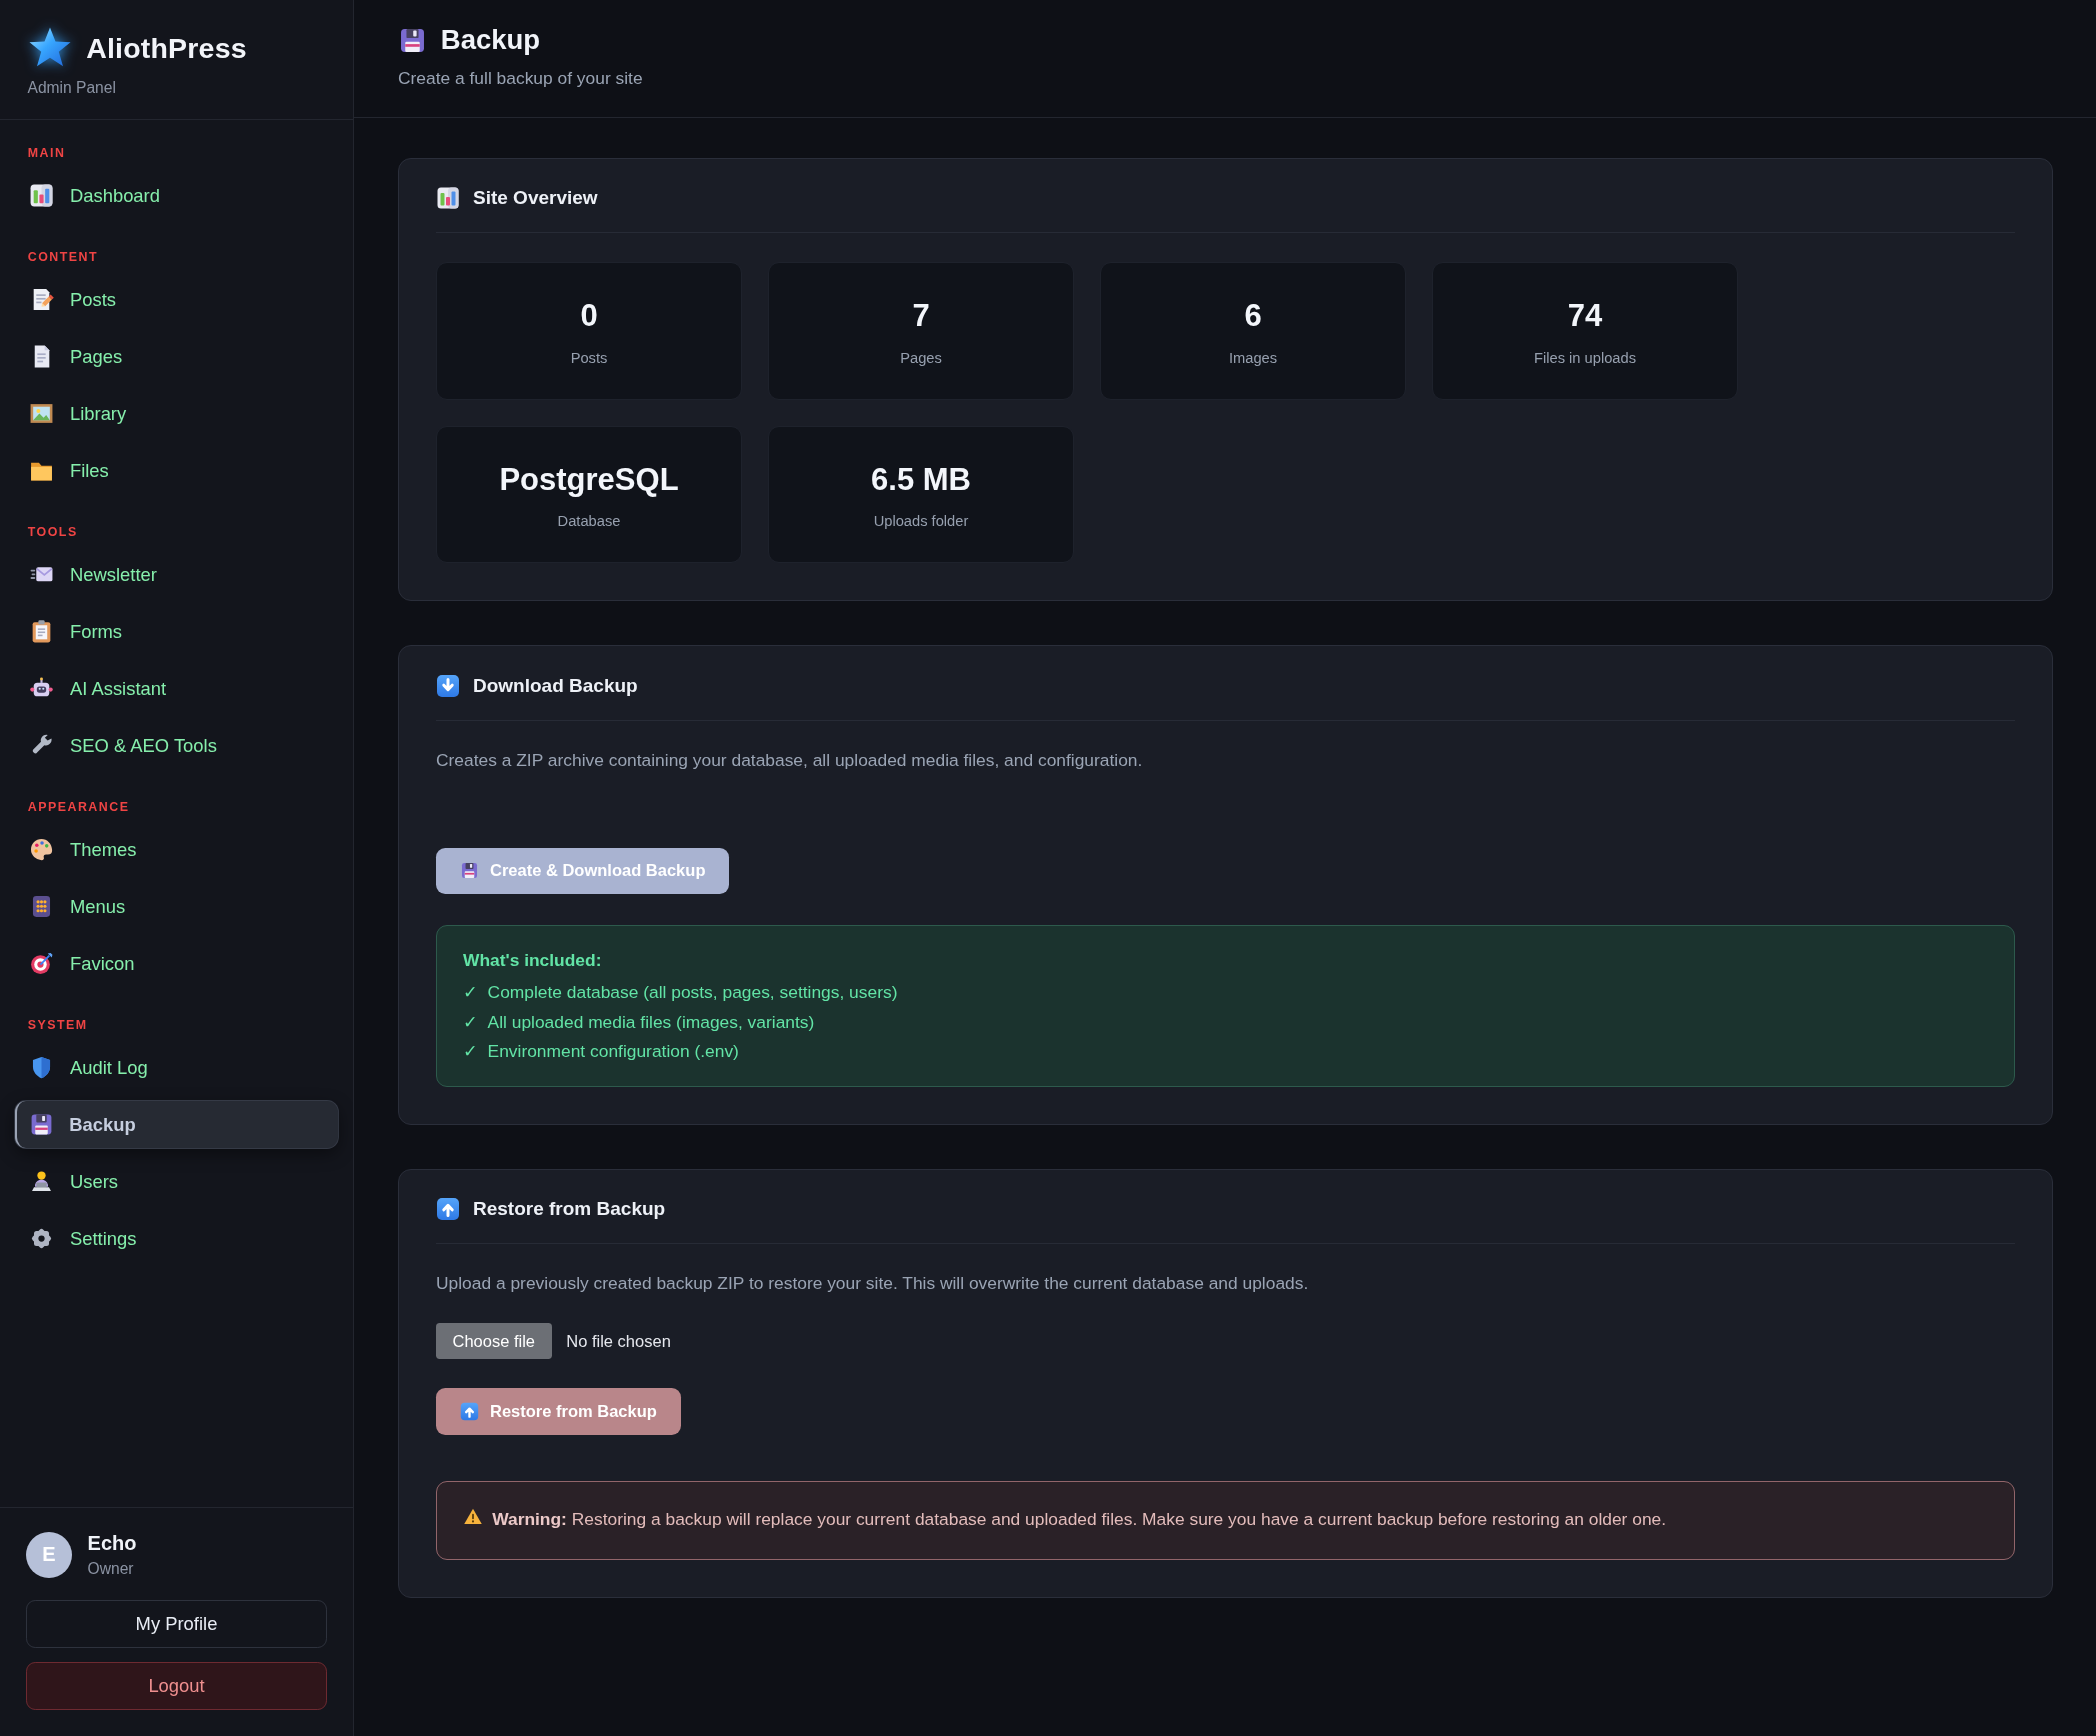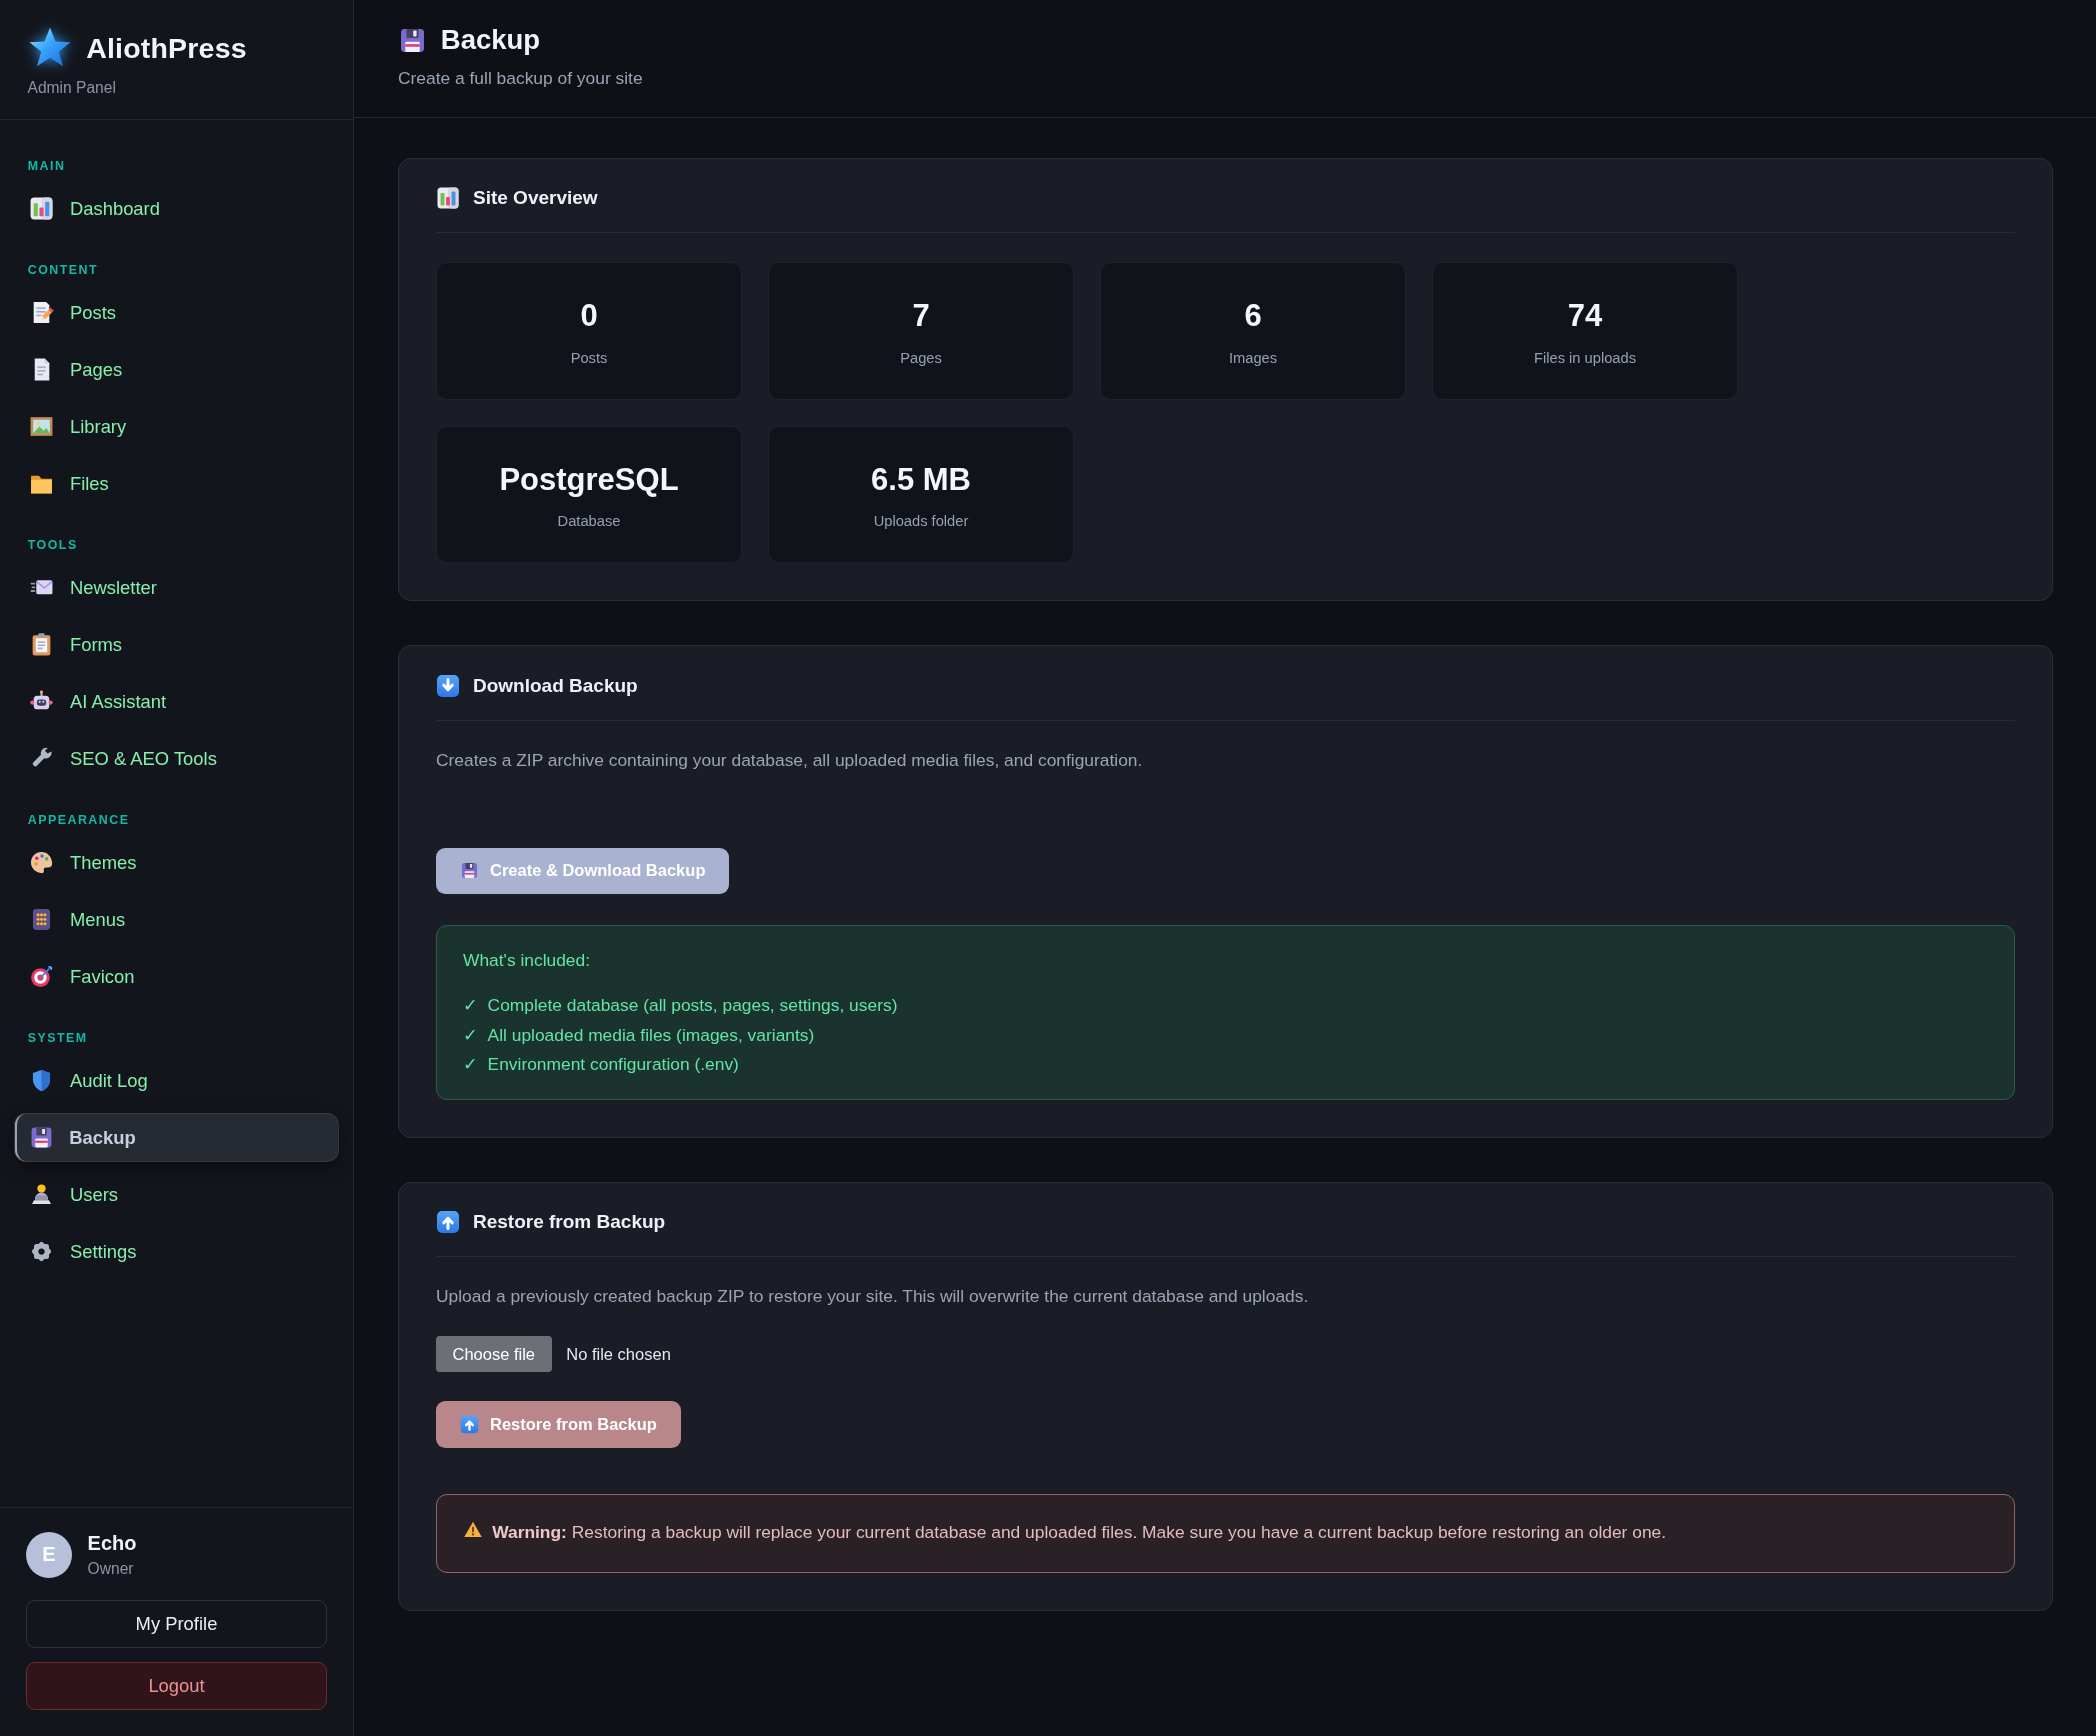--- a/index.html
+++ b/index.html
@@ -11,21 +11,21 @@
   }
   
   .sidebar { width:354px; flex:0 0 354px; background:#13151c; border-right:0.9px solid #23262f; display:flex; flex-direction:column; }
   .side-header { padding:26px 27.5px 22px; border-bottom:0.9px solid #23262f; }
   .logo-row { display:flex; align-items:center; gap:14.7px; }
   .logo-star svg { width:44px; height:44px; display:block; filter:drop-shadow(0 0 6.4px rgba(56,166,255,.85)); }
   .app-name { font-size:28.5px; font-weight:700; color:#f2f4f9; letter-spacing:0.2px; }
   .app-sub { margin-top:9.2px; font-size:15.6px; color:#8b93a3; }
   .nav { flex:1; padding:26px 14.7px 0; overflow:hidden; }
   .section { margin-bottom:31px; }
-  .section-label { font-size:12.4px; font-weight:700; letter-spacing:1.5px; color:#14b8a6; margin:13px 13px 12px; text-transform:uppercase; }
+  .section-label { font-size:12.4px; font-weight:700; letter-spacing:1.5px; color:#ef4444; margin:0 13px 12px; text-transform:uppercase; }
   .nav-item { display:flex; align-items:center; gap:15.6px; padding:11px 14.7px; border-radius:11px; font-size:18.4px; color:#86efac; margin-bottom:10px; cursor:pointer; }
   .nav-item .icon { width:25px; height:25px; flex:0 0 25px; }
   .nav-item .icon svg { width:25px; height:25px; display:block; }
   .nav-item.active { background:#262a33; border-left:2.8px solid #9aa3b4; padding-left:12px; box-shadow:0 0 0 0.9px #353a46, 0 5.5px 16.5px rgba(0,0,0,.45); color:#c6cedf; font-weight:600; }
   .side-footer { border-top:0.9px solid #23262f; padding:24px 26px 27.5px; }
   .user-row { display:flex; align-items:center; gap:15.6px; }
   .avatar { width:46px; height:46px; border-radius:50%; background:#b6c0d8; color:#ffffff; font-size:20px; font-weight:700; display:flex; align-items:center; justify-content:center; }
   .user-name { font-size:20px; font-weight:700; color:#f0f3f8; }
   .user-role { margin-top:4.6px; font-size:15.6px; color:#8b93a3; }
   .side-btn { display:block; width:100%; text-align:center; border-radius:9.2px; padding:12px 9.2px; font-size:18.4px; font-family:inherit; cursor:pointer; }
@@ -45,21 +45,21 @@
   .stats-grid { display:grid; grid-template-columns:repeat(4,306px); gap:26px; }
   .stat-tile { background:#10131a; border:0.9px solid #1e222c; border-radius:11px; padding:35px 16.5px 33px; text-align:center; }
   .stat-value { font-size:31px; font-weight:700; color:#f3f6fb; }
   .stat-label { margin-top:15.6px; font-size:14.7px; color:#97a0af; }
   .desc { font-size:17.4px; color:#9aa4b4; margin-bottom:29px; }
   .btn { display:inline-flex; align-items:center; gap:11px; border:none; border-radius:9.2px; padding:13.8px 24px; font-size:16.5px; font-weight:600; color:#ffffff; font-family:inherit; cursor:pointer; }
   .btn .icon svg { width:19px; height:19px; display:block; }
   .btn-create { background:#a9b3d1;margin-top:48px; }
   .btn-restore { background:#b9868a; margin-top:29px; }
   .included { margin-top:31px; background:#1b332e; border:0.9px solid #2d5a4c; border-radius:11px; padding:24px 26px; color:#62e4a6; font-size:17.4px; }
-  .inc-title { font-weight:400; margin-bottom:24px; }
+  .inc-title { font-weight:700; margin-bottom:11px; }
   .inc-line { display:flex; gap:10px; margin-top:8.3px; }
   .file-row { display:flex; align-items:center; gap:14.7px; }
   .file-chip { background:#6c6f75; color:#ffffff; font-size:16.5px; padding:8.3px 16.5px; border-radius:3.7px; border:none; font-family:inherit; cursor:pointer; }
   .file-status { color:#e6e8ee; font-size:16.5px; }
   .warning { margin-top:46px; background:#2a2127; border:0.9px solid #92656a; border-radius:11px; padding:24px 26px; color:#e3bcbb; font-size:17.4px; line-height:1.55; }
   .warning .icon { display:inline-block; vertical-align:-2.8px; margin-right:9.2px; }
   .warning .icon svg { width:20px; height:20px; }
   .warning b { color:#ecc9c8; }
 </style>
 </head>

